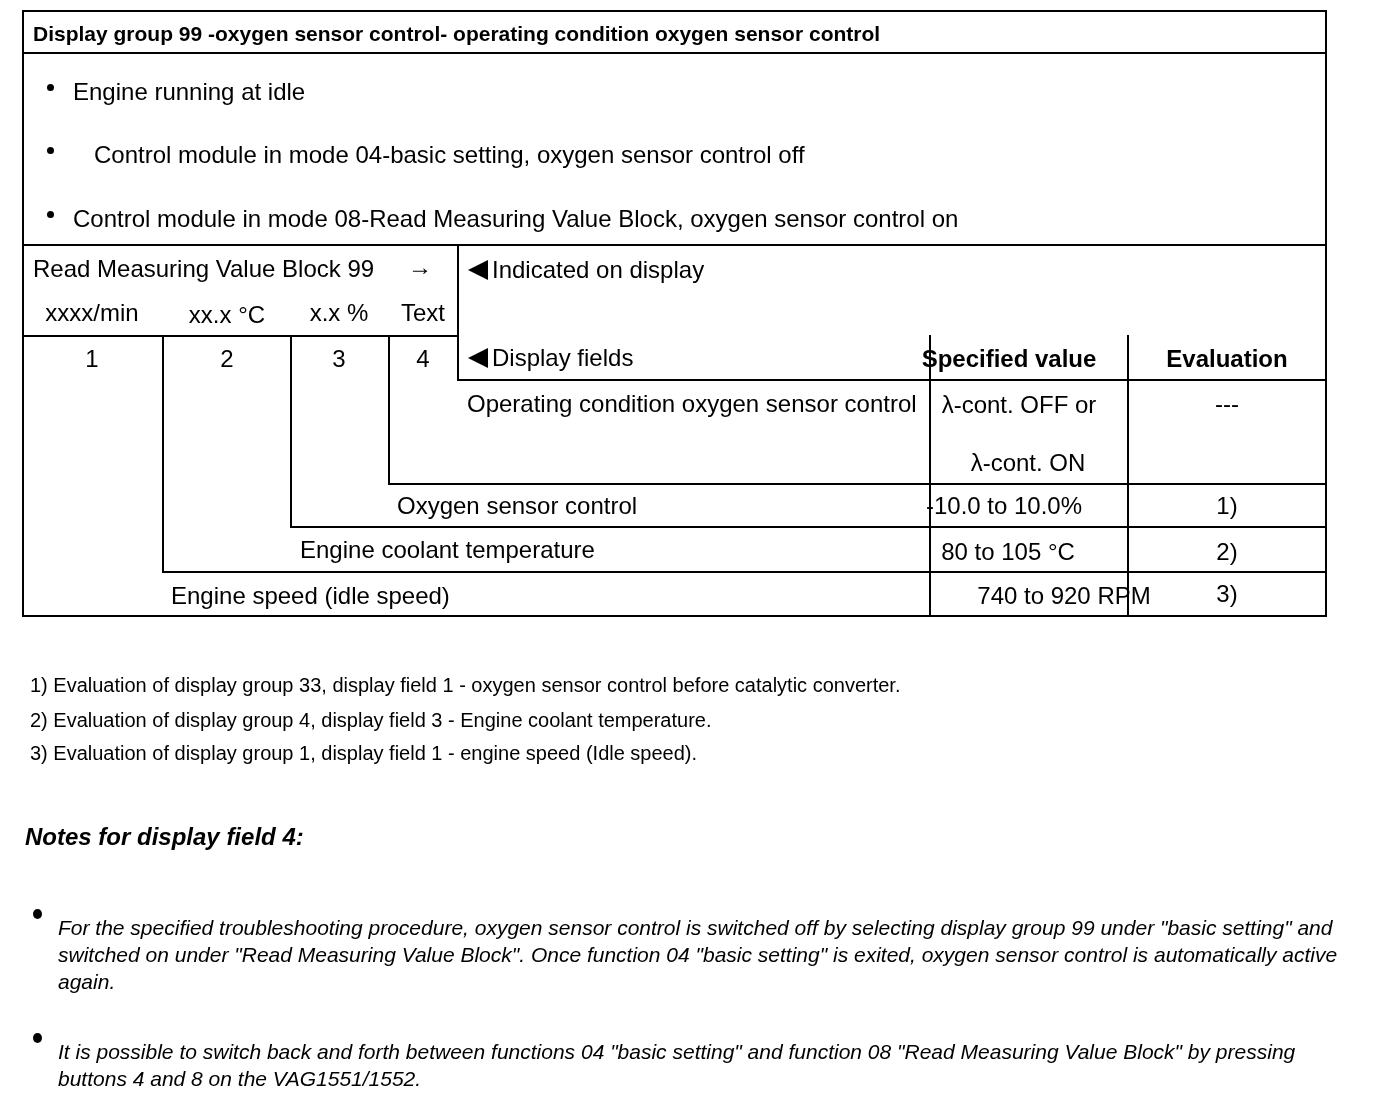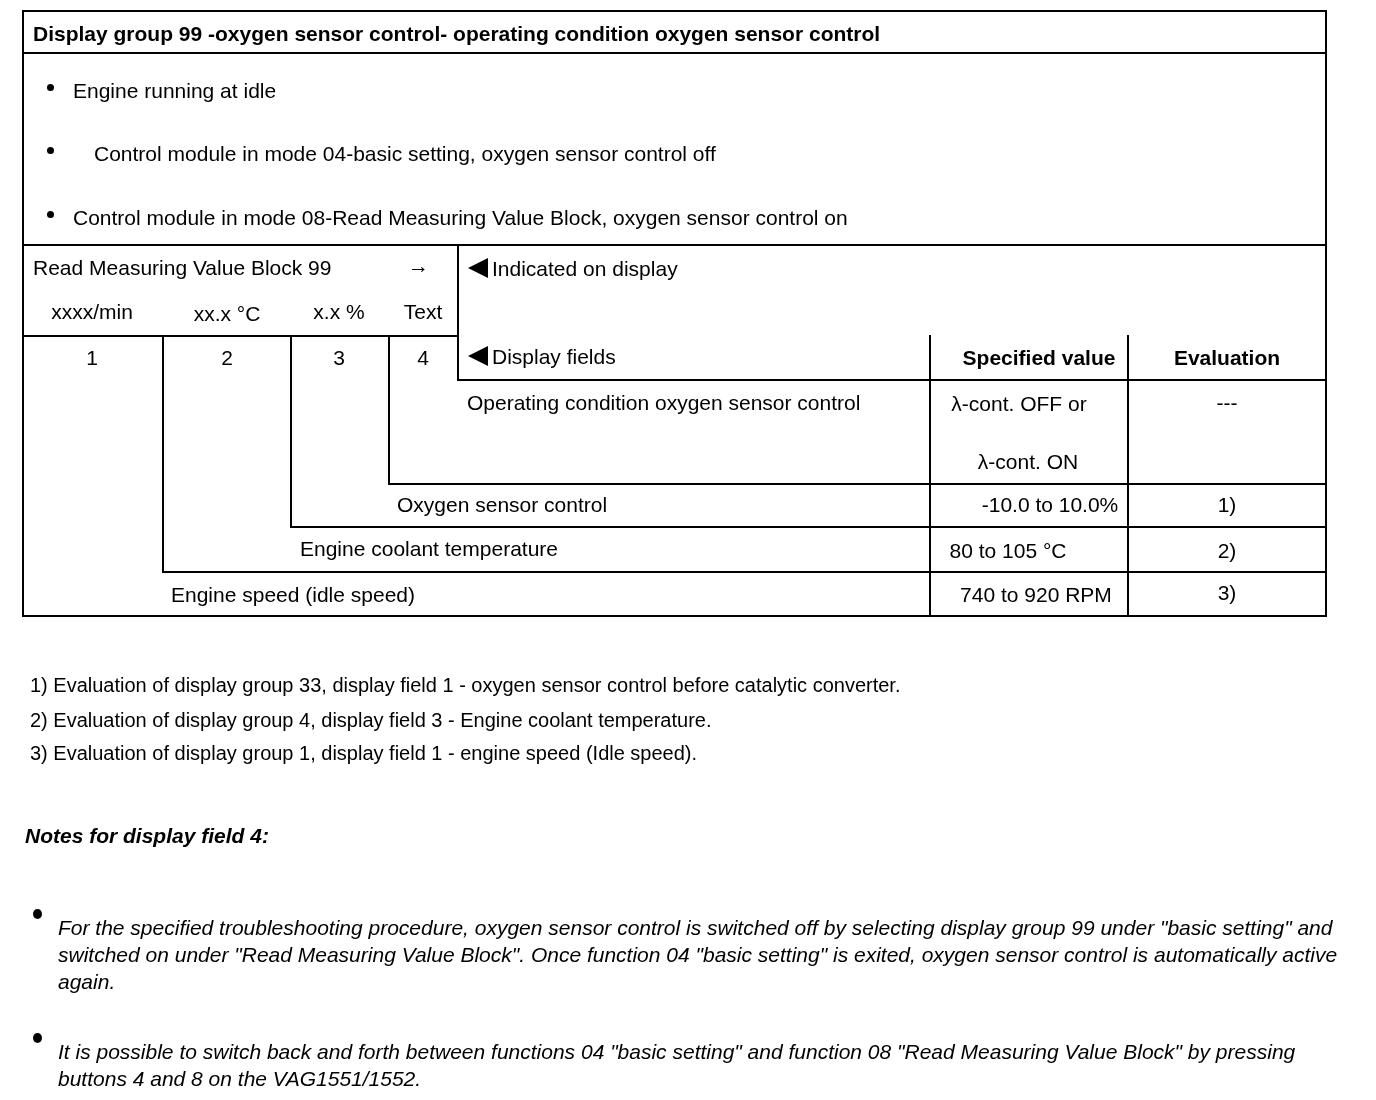--- a/index.html
+++ b/index.html
@@ -1,21 +1,21 @@
 <!DOCTYPE html>
 <html><head>
 <meta charset="utf-8">
 <style>
   html, body { margin:0; padding:0; background:#ffffff; }
   body { width:1376px; height:1100px; position:relative; font-family:"Liberation Sans", sans-serif; color:#000; overflow:hidden; }
   .abs { position:absolute; }
   .box { position:absolute; border:2px solid #000; box-sizing:border-box; }
   .hline { position:absolute; height:2px; background:#000; }
   .vline { position:absolute; width:2px; background:#000; }
-  .t { position:absolute; font-size:21px; white-space:nowrap; line-height:1; }
+  .t { position:absolute; font-size:24px; white-space:nowrap; line-height:1; }
   .b { font-weight:bold; }
   .c { text-align:center; }
   .bullet { position:absolute; width:7px; height:7px; background:#000; border-radius:50%; }
   .tri { display:inline-block; width:0; height:0; border-top:10px solid transparent; border-bottom:10px solid transparent; border-right:20px solid #000; vertical-align:-2px; margin-right:4px; }
   .ital { font-style:italic; font-size:21px; line-height:27px;margin-top:13px; }
 </style>
 </head>
 <body>
 
 <div class="box" style="left:22px; top:10px; width:1305px; height:607px;"></div>
@@ -52,42 +52,42 @@
 
 <div class="vline" style="left:162px; top:335px; height:238px;"></div>
 <div class="vline" style="left:290px; top:335px; height:193px;"></div>
 <div class="vline" style="left:388px; top:335px; height:150px;"></div>
 
 <div class="t" style="left:468px; top:346px;">
   <span class="tri"></span><span>Display fields</span>
 </div>
 <div class="vline" style="left:929px; top:335px; height:282px;"></div>
 <div class="vline" style="left:1127px; top:335px; height:282px;"></div>
-<div class="t b c" style="left:929px; width:220px; top:347px;">Specified value</div>
+<div class="t b c" style="left:899px; width:220px; top:347px;">Specified value</div>
 <div class="t b c" style="left:1127px; width:200px; top:347px;">Evaluation</div>
 <div class="hline" style="left:457px; top:379px; width:870px;"></div>
 
 <div class="t" style="left:467px; top:392px;">Operating condition oxygen sensor control</div>
 <div class="t c" style="left:929px; width:180px; top:393px;">λ-cont. OFF or</div>
 <div class="t c" style="left:929px; width:198px; top:451px;">λ-cont. ON</div>
 <div class="t c" style="left:1127px; width:200px; top:392px;">---</div>
 <div class="hline" style="left:388px; top:483px; width:939px;"></div>
 
 <div class="t" style="left:397px; top:494px;">Oxygen sensor control</div>
-<div class="t c" style="left:971px; width:158px; top:494px;">-10.0 to 10.0%</div>
+<div class="t c" style="left:925px; width:158px; top:494px;">-10.0 to 10.0%</div>
 <div class="t c" style="left:1127px; width:200px; top:494px;">1)</div>
 <div class="hline" style="left:290px; top:526px; width:1037px;"></div>
 
 <div class="t" style="left:300px; top:538px;">Engine coolant temperature</div>
 <div class="t c" style="left:929px; width:158px; top:540px;">80 to 105 °C</div>
 <div class="t c" style="left:1127px; width:200px; top:540px;">2)</div>
 <div class="hline" style="left:162px; top:571px; width:1165px;"></div>
 
 <div class="t" style="left:171px; top:584px;">Engine speed (idle speed)</div>
-<div class="t c" style="left:929px; width:214px; top:584px;">740 to 920 RPM</div>
+<div class="t c" style="left:929px; width:214px; top:584px;padding-left:28px;">740 to 920 RPM</div>
 <div class="t c" style="left:1127px; width:200px; top:582px;">3)</div>
 
 <div class="t" style="left:30px; top:675px; font-size:20px;">1) Evaluation of display group 33, display field 1 - oxygen sensor control before catalytic converter.</div>
 <div class="t" style="left:30px; top:710px; font-size:20px;">2) Evaluation of display group 4, display field 3 - Engine coolant temperature.</div>
 <div class="t" style="left:30px; top:743px; font-size:20px;">3) Evaluation of display group 1, display field 1 - engine speed (Idle speed).</div>
 
 <div class="t b" style="left:25px; top:825px; font-style:italic;">Notes for display field 4:</div>
 
 <div class="bullet" style="left:33px; top:909px; width:9px; height:10px;"></div>
 <div class="abs ital" style="left:58px; top:901px; width:1290px;">For the specified troubleshooting procedure, oxygen sensor control is switched off by selecting display group 99 under "basic setting" and switched on under "Read Measuring Value Block". Once function 04 "basic setting" is exited, oxygen sensor control is automatically active again.</div>

